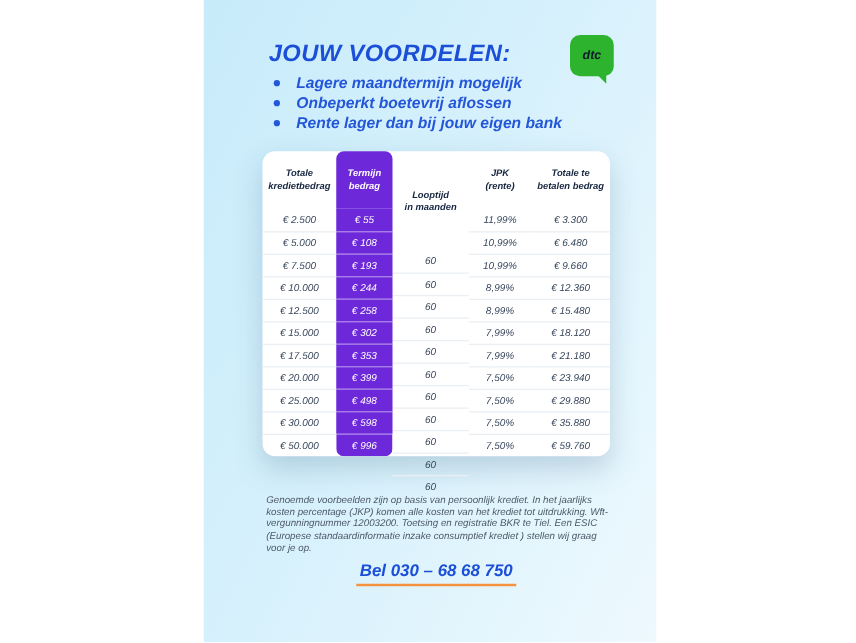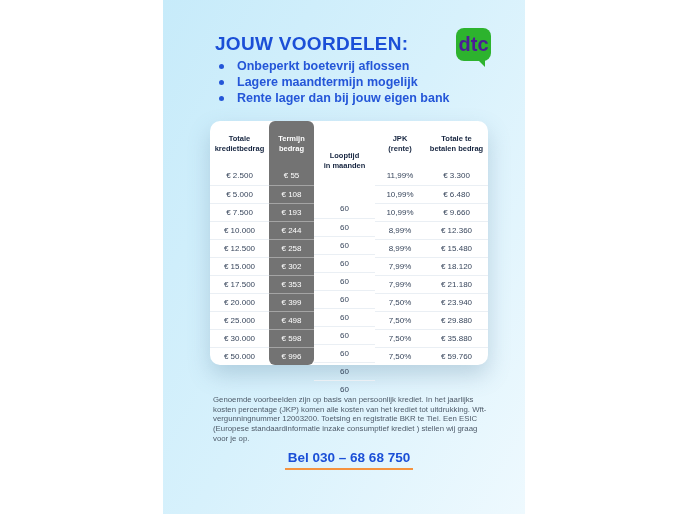--- a/index.html
+++ b/index.html
@@ -4,31 +4,32 @@
 <style>
   * { margin:0; padding:0; box-sizing:border-box; }
   html,body { background:#fff; }
   body { font-family:"Liberation Sans", sans-serif; }
 
   .page { position:relative; width:685px; height:514px; background:#ffffff; overflow:hidden; margin:0 auto; }
 
   .flyer {
     position:absolute; left:163px; top:0; width:362px; height:514px;
     background:linear-gradient(118deg,#c7ebfa 0%,#d7f1fc 48%,#eef9fe 100%);
+    font-style:italic;
   }
 
   .title {
     position:absolute; left:52px; top:33px;
     font-size:19px; font-weight:bold; color:#1b4fd7; letter-spacing:0.3px;
   }
 
   .logo {
     position:absolute; left:293px; top:28px; width:35px; height:33px;
-    background:#2db32e; border-radius:8px; color:#4c1d95;
-    font-weight:bold; font-size:20px;
+    background:#2db32e; border-radius:8px; color:#0f172a;
+    font-weight:bold; font-size:10px;
     display:flex; align-items:center; justify-content:center;
   }
   .logo::after {
     content:""; position:absolute; bottom:-6px; right:6px;
     width:0; height:0; border-top:8px solid #2db32e; border-left:8px solid transparent;
   }
 
   .benefits { position:absolute; left:56px; top:58px; list-style:none; }
   .benefit { display:flex; align-items:center; height:16px; }
   .benefit .dot { width:5px; height:5px; border-radius:50%; background:#2456d8; margin-right:13px; flex:0 0 auto; }
@@ -42,21 +43,21 @@
   .trow { display:flex; }
   .tcell { text-align:center; }
   .c0 { width:59px; } .c1 { width:45px; } .c2 { width:61px;margin-top:33px; } .c3 { width:50px; } .c4 { width:63px; }
 
   .thead-row { height:46px; }
   .thead-row .tcell {
     display:flex; align-items:center; justify-content:center;
     white-space:pre-line; font-size:7.5px; font-weight:bold;
     color:#15243f; line-height:10px;
   }
-  .green { background:#737373; color:#ffffff !important; }
+  .green { background:#6d28d9; color:#ffffff !important; }
   .thead-row .green { border-radius:6px 6px 0 0; }
 
   .tbody .trow { height:18px; }
   .tbody .tcell { line-height:18px; font-size:8px; color:#38465c; }
   .tbody .trow + .trow .tcell { border-top:1px solid #eaeff4; }
   .tbody .trow + .trow .tcell.green { border-top:1px solid rgba(255,255,255,0.35); }
   .tbody .trow:last-child .green { border-radius:0 0 6px 6px; }
 
   .footer-highlight {
     position:absolute; left:50px; top:381px;
@@ -86,25 +87,25 @@
 
     <div class="title">JOUW VOORDELEN:</div>
 
     <div class="logo">
       <span>dtc</span>
     </div>
 
     <ul class="benefits">
       <li class="benefit">
         <span class="dot"></span>
-        <span class="benefit-label">Onbeperkt boetevrij aflossen</span>
+        <span class="benefit-label">Lagere maandtermijn mogelijk</span>
       </li>
       <li class="benefit">
         <span class="dot"></span>
-        <span class="benefit-label">Lagere maandtermijn mogelijk</span>
+        <span class="benefit-label">Onbeperkt boetevrij aflossen</span>
       </li>
       <li class="benefit">
         <span class="dot"></span>
         <span class="benefit-label">Rente lager dan bij jouw eigen bank</span>
       </li>
     </ul>
 
     <div class="card">
       <div class="trow thead-row">
         <div class="tcell c0">Totale

